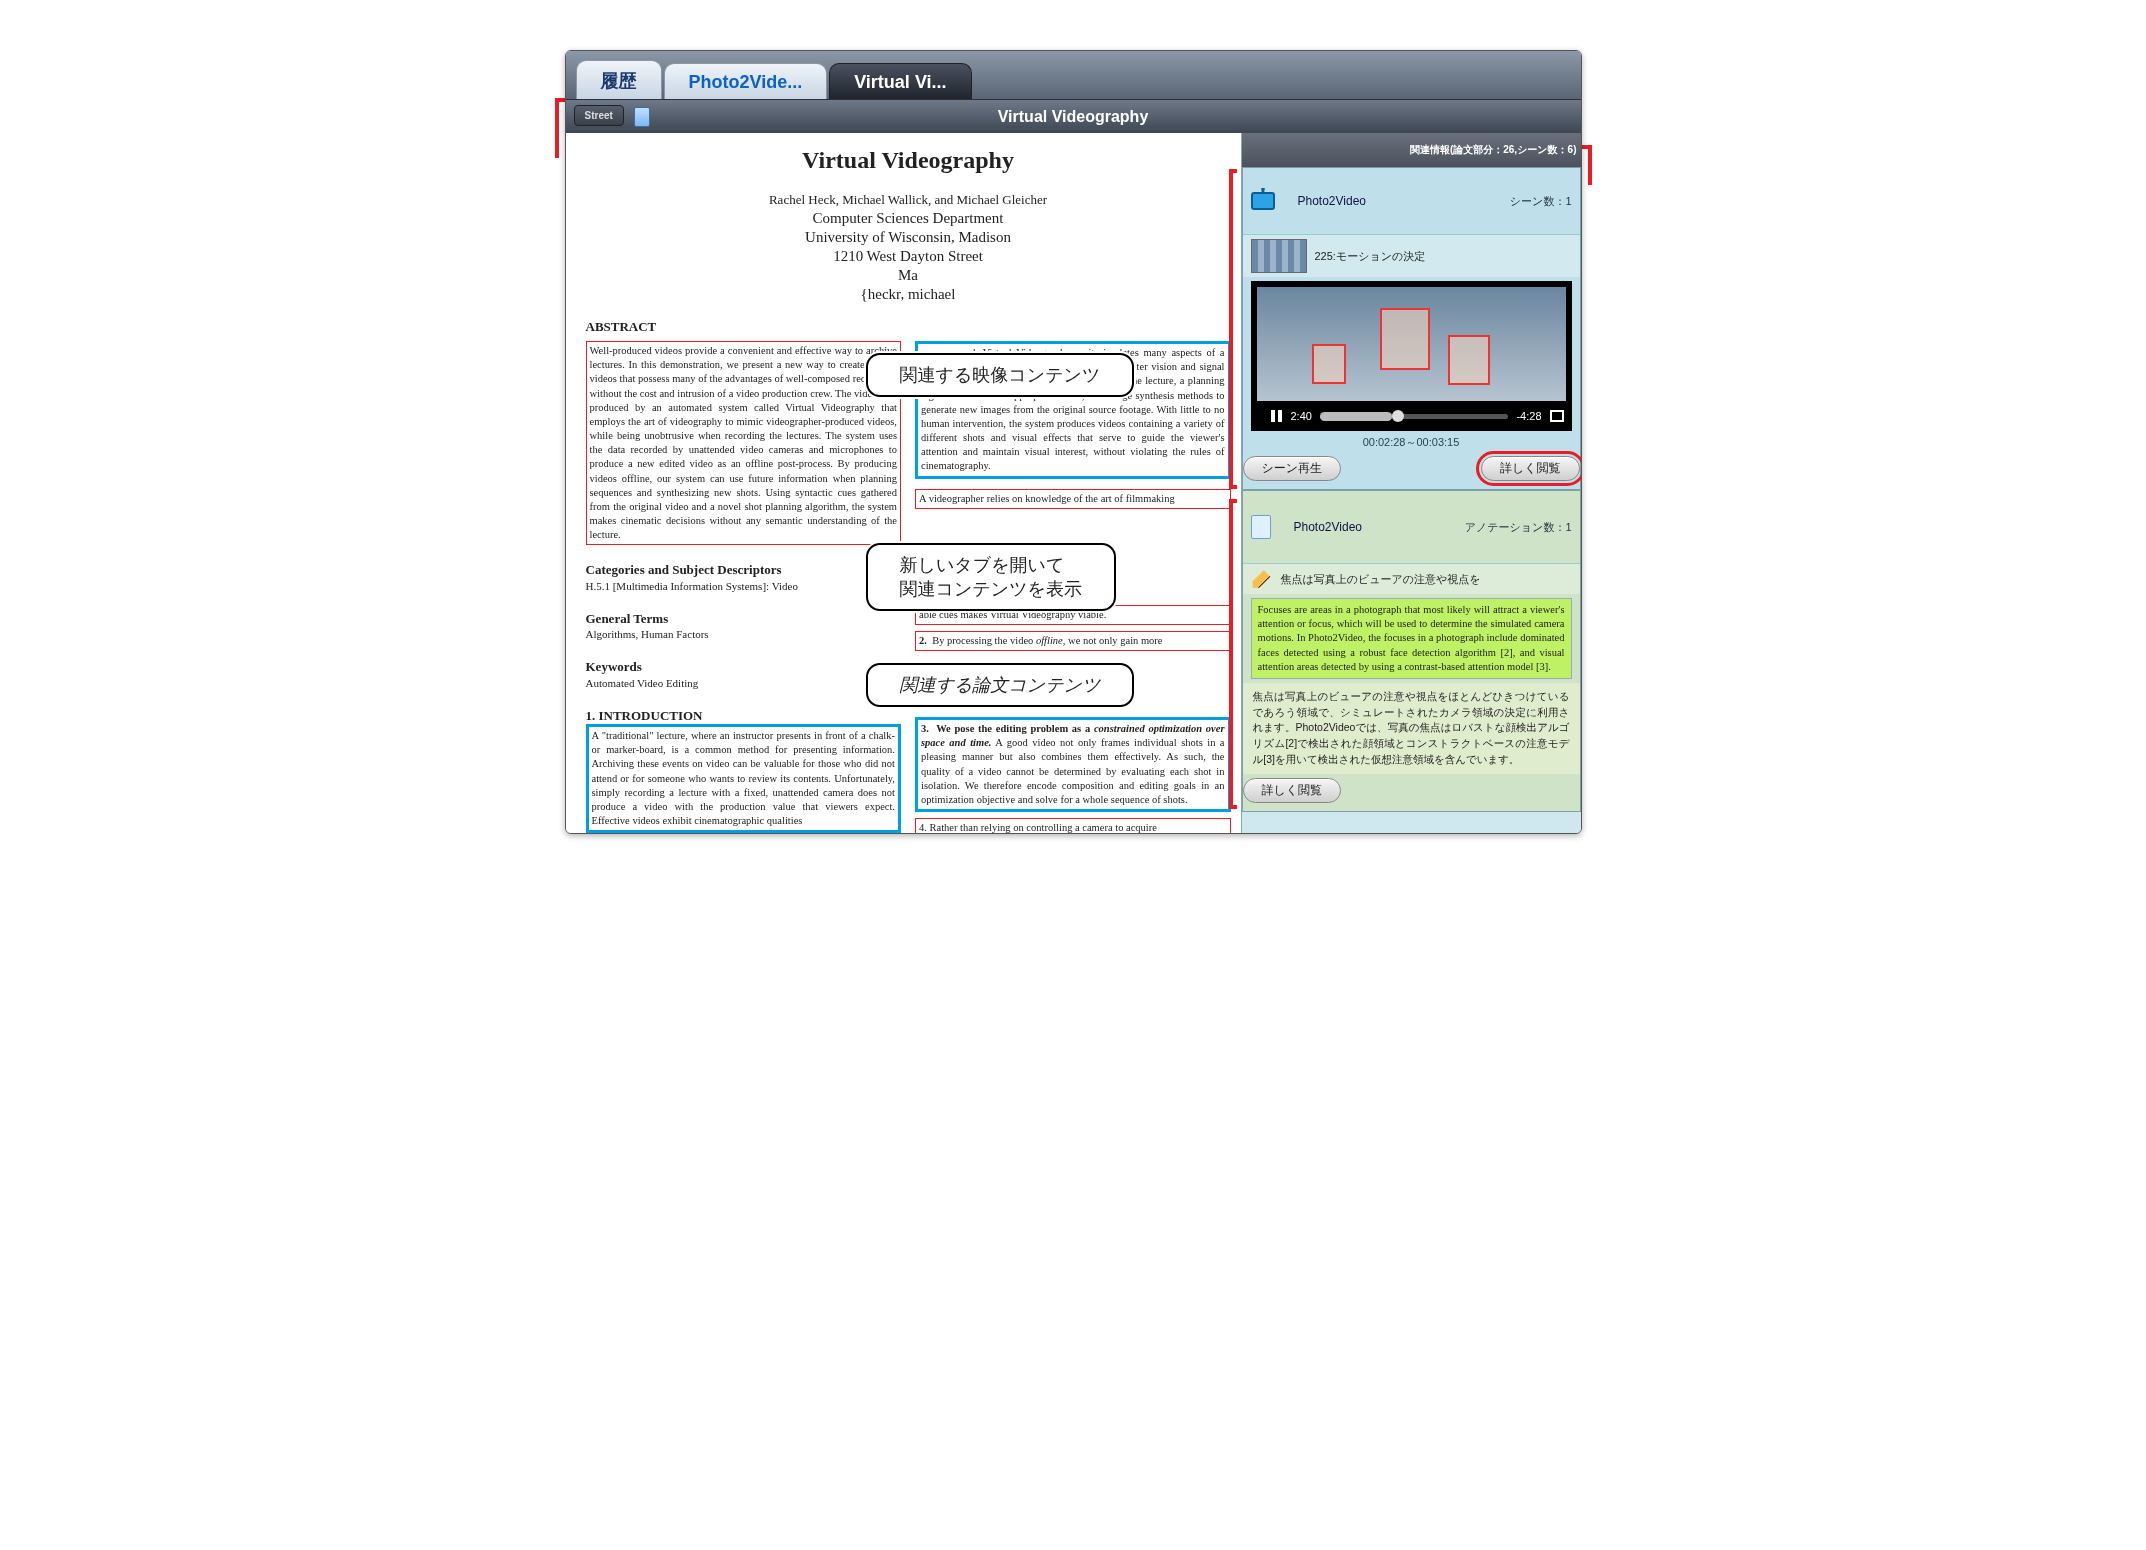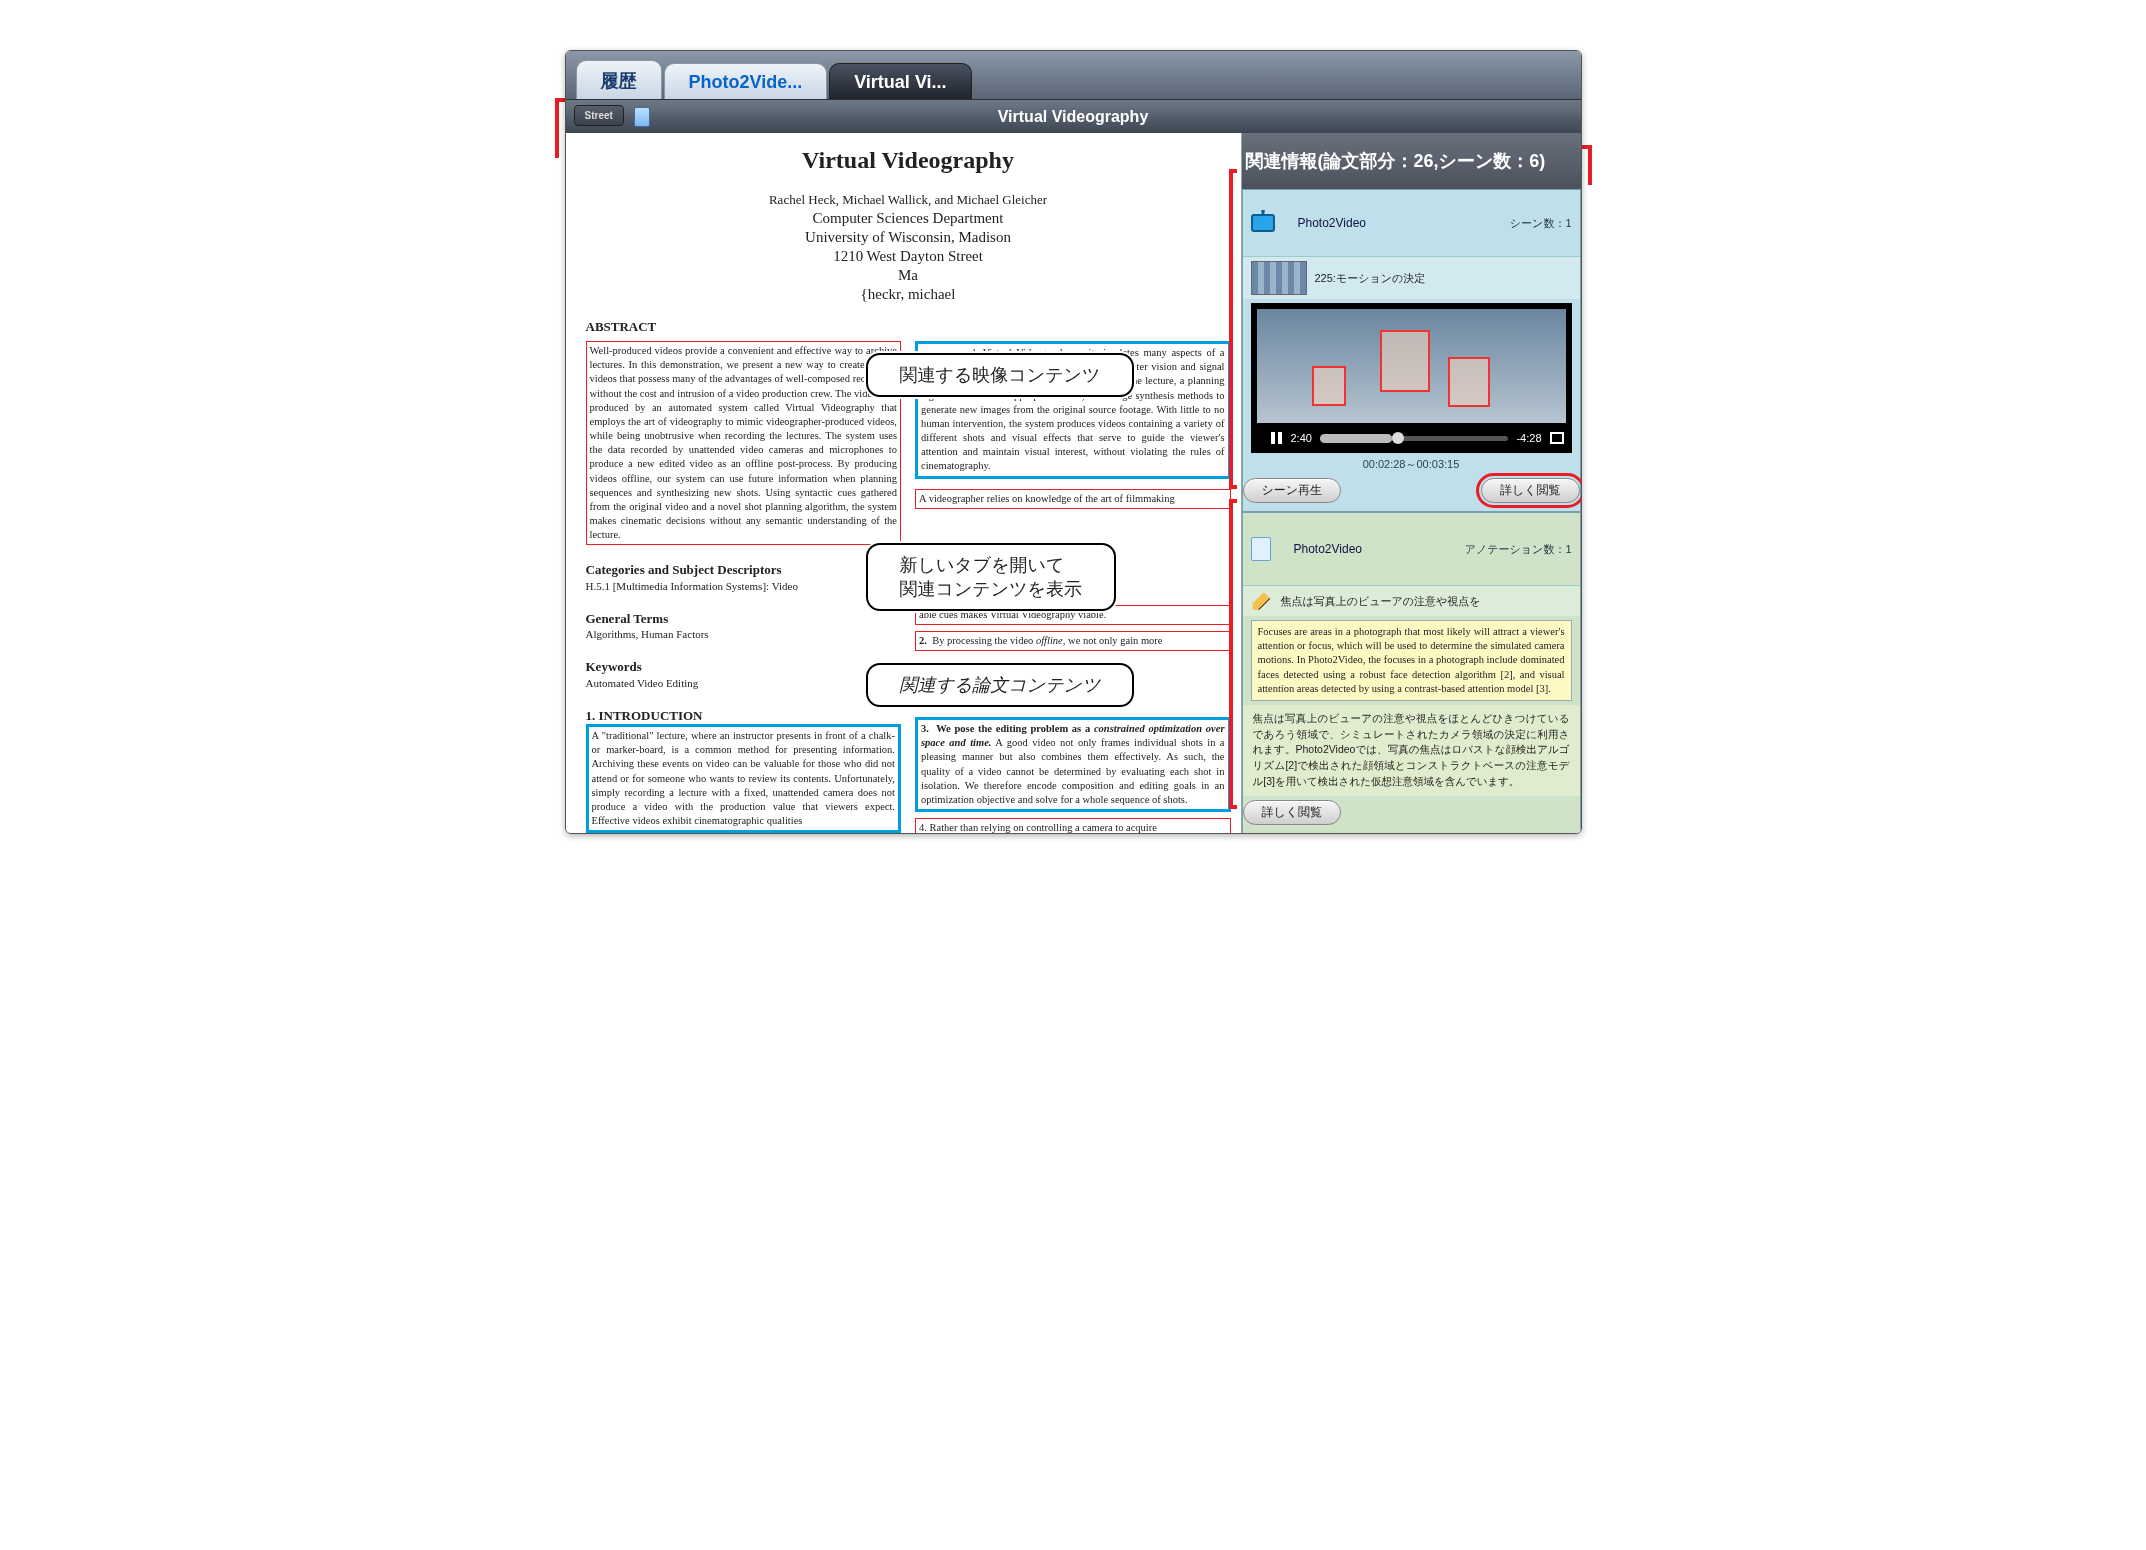--- a/index.html
+++ b/index.html
@@ -126,22 +126,22 @@
     background:#fff; border:2px solid #000; border-radius:14px;
     padding:8px 32px; font-size:18px;
     font-family:"Hiragino Kaku Gothic Pro","Meiryo",sans-serif;
     white-space:pre; z-index:20;
     box-shadow:0 0 0 2px #fff;
   }
 
   
   .side-header {
     background:linear-gradient(#69707c,#4b525e);
-    color:#fff; text-align:left; font-size:18px; font-weight:600;
-    padding:16px 4px;
+    color:#fff; text-align:right; font-size:10px; font-weight:600;
+    padding:10px 4px;
   }
   .side-card { border:1px solid #7aa0ab; }
   .card-blue  { background:#bfe0ea; }
   .card-green { background:#cfe3c9; }
   .card-head {
     display:flex; align-items:center; gap:23px; padding:24px 8px; font-size:12px;
     border-bottom:1px solid #9cc;
   }
   .card-head .title { flex:1; color:#114; }
   .card-head .meta  { font-size:11px; color:#234; }
@@ -191,21 +191,21 @@
   .btn-row { display:flex; justify-content:space-between; gap:10px; padding:4px 0 8px;}
   .pill-btn {
     background:linear-gradient(#f6f6f6,#cfcfcf);
     border:1px solid #888; border-radius:14px;
     padding:3px 18px; font-size:12px; cursor:pointer;
     box-shadow:inset 0 1px 0 #fff;
   }
   .pill-btn.hl { outline:3px solid #ec1c24; outline-offset:2px; border-radius:16px; }
 
   .para-box {
-    margin:4px 8px; padding:4px 6px; background:#fef9c3; border:1px solid #9ab;
+    margin:4px 8px; padding:4px 6px; background:#bef264; border:1px solid #9ab;
     font-size:10.5px; line-height:1.35; font-family:"Times New Roman",serif; text-align:justify;
   }
   .jp-box {
     margin:0 0 0 0; padding:6px 10px; background:#dfeccd;
     font-size:10.5px; line-height:1.5; text-align:justify;
   }
   svg.connectors { position:absolute; inset:0; pointer-events:none; z-index:14; }
 
   
   .side-bracket { position:absolute; border:4px solid #ec1c24; pointer-events:none; z-index:13;}

